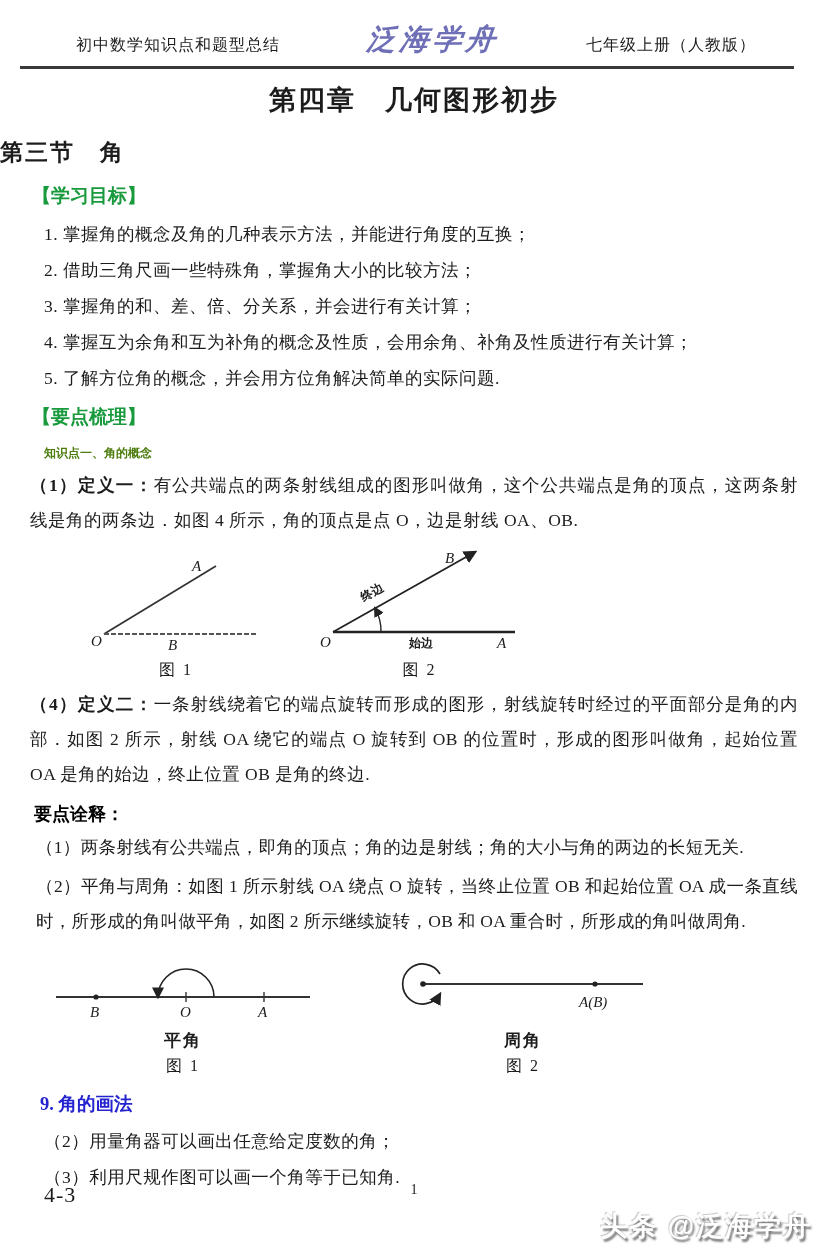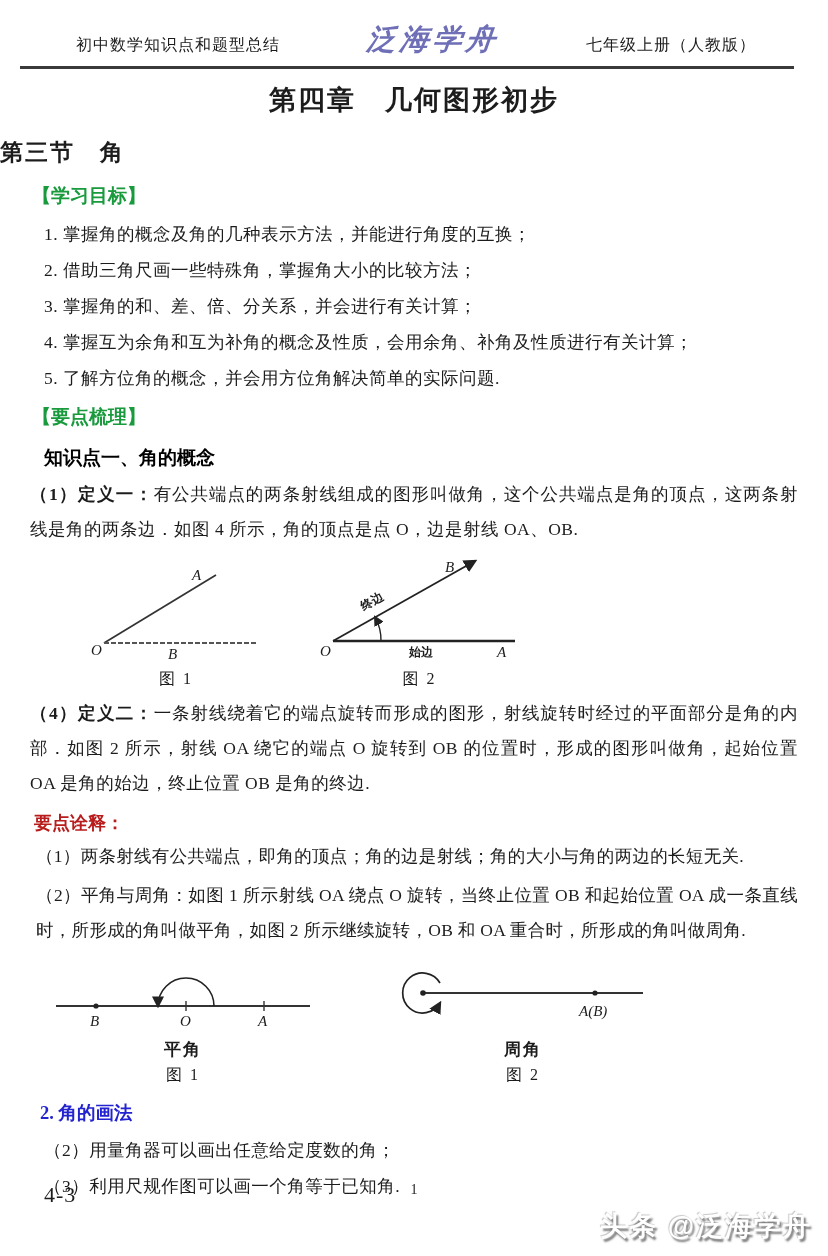--- a/index.html
+++ b/index.html
@@ -24,23 +24,23 @@
     font-size:29px;font-weight:bold;font-style:italic;
     color:#6f6fb8;letter-spacing:4px;
     transform:skewX(-6deg);
     font-family:"DejaVu Serif","Liberation Serif",serif;
   }
   
   .chapter{ text-align:center;font-size:27px;font-weight:bold;margin:13px 0 0 0;letter-spacing:2px;}
   .section{ text-align:left;font-size:23px;font-weight:bold;margin:19px 0 0 0;letter-spacing:2px;}
   
   .green-head{color:#189a3d;font-size:19px;font-weight:bold;margin:15px 0 0 32px;}
-  .topic{color:#000000;font-size:19px;font-weight:bold;margin:15px 0 0 44px;}
+  .topic{color:#4d7c0f;font-size:12px;font-weight:bold;margin:15px 0 0 44px;}
   .blue-head{color:#2323cf;font-size:18.5px;font-weight:bold;margin:14px 0 0 40px;}
-  .magenta-head{color:#b91c1c;font-size:18px;font-weight:bold;margin:10px 0 0 34px;}
+  .magenta-head{color:#000000;font-size:18px;font-weight:bold;margin:10px 0 0 34px;}
   
   .obj-item{font-size:17.5px;margin:14px 34px 0 44px;letter-spacing:0.5px;line-height:22px;}
   .para{
     font-size:17.5px;line-height:35px;letter-spacing:0.5px;
     margin:6px 30px 0 30px;text-align:justify;
   }
   .para b{letter-spacing:1px;}
   .note{font-size:17.5px;line-height:35px;letter-spacing:0.3px;margin:4px 30px 0 36px;text-align:justify;}
   
   .figrow{display:flex;align-items:flex-end;}
@@ -149,21 +149,21 @@
         <circle cx="24" cy="33" r="2.8" fill="#222"></circle>
         <path d="M 41 23 A 20 20 0 1 0 41 43" fill="none" stroke="#222" stroke-width="1.7" marker-end="url(#arr)"></path>
         <circle cx="196" cy="33" r="2.6" fill="#222"></circle>
         <text class="ptlabel" x="180" y="56">A(B)</text>
       </svg>
       <div class="fig-name">周角</div>
       <div class="fig-caption">图 2</div>
     </div>
   </div>
 
-  <div class="blue-head">2. 角的画法</div>
+  <div class="blue-head">9. 角的画法</div>
   <div class="obj-item">（2）用量角器可以画出任意给定度数的角；</div>
   <div class="obj-item">（3）利用尺规作图可以画一个角等于已知角.</div>
 
   <div class="doc-code">4-3</div>
   <div class="page-num">1</div>
   <div class="watermark">头条 @泛海学舟</div>
 
 </div>
 
 </body></html>

